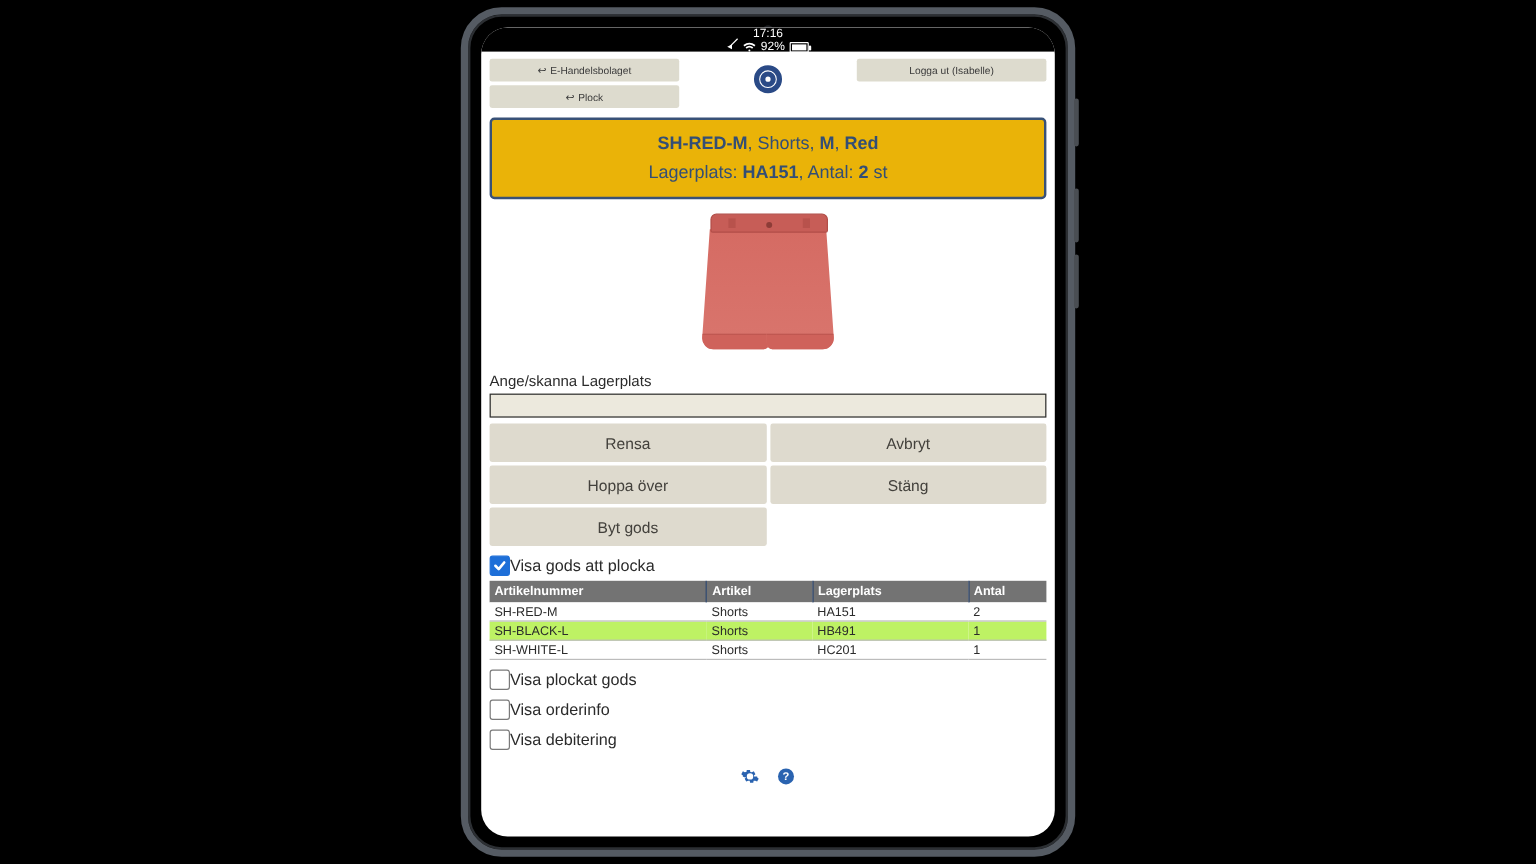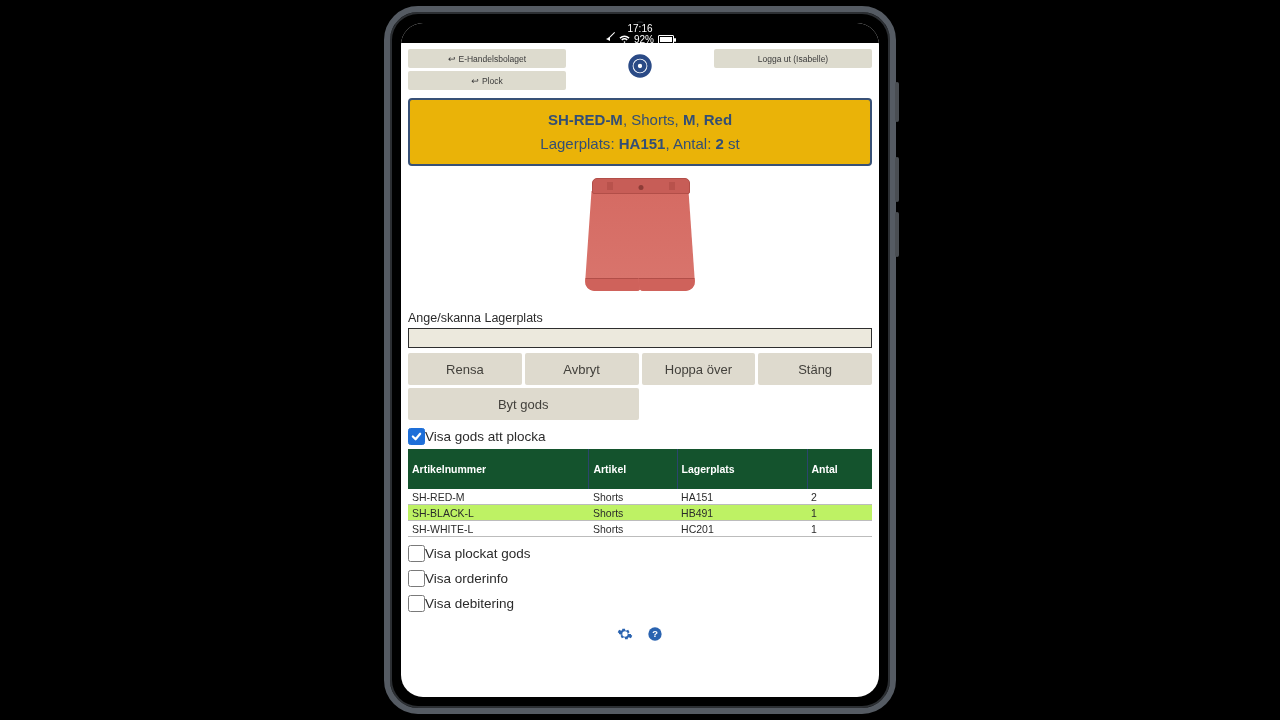--- a/index.html
+++ b/index.html
@@ -79,34 +79,34 @@
   .leg{position:absolute;top:19px;width:56px;height:100px;background:linear-gradient(#d56b63,#d9756d);}
   .leg.l{left:18px;transform:skewX(-4deg);border-radius:0 0 4px 10px;}
   .leg.r{right:18px;transform:skewX(4deg);border-radius:0 0 10px 4px;}
   .cuff{position:absolute;bottom:0;left:0;right:0;height:12px;background:#cf625b;border-top:1px solid #b24e48;}
   .cuff.l{border-radius:0 0 4px 10px;}
   .cuff.r{border-radius:0 0 10px 4px;}
 
   
   .lbl{font-size:12.5px;margin-top:2px;}
   .field{width:100%;height:20px;margin-top:3px;background:#ece9dd;border:1px solid #2e2e2e;box-sizing:border-box;}
-  .btn-grid{display:grid;grid-template-columns:1fr 1fr 1fr 1fr;gap:3px;margin-top:5px;}
+  .btn-grid{display:grid;grid-template-columns:1fr 1fr;gap:3px;margin-top:5px;}
   .abtn{height:32px;background:#dedace;border-radius:2px;display:flex;align-items:center;justify-content:center;font-size:13px;color:#43413c;cursor:pointer;}
   .single-row{display:grid;grid-template-columns:1fr 1fr;gap:3px;margin-top:3px;}
 
   
   .chk-row{display:flex;align-items:center;margin-top:8px;font-size:13.5px;}
   .chk{width:15px;height:15px;border:1.5px solid #7a7a7a;border-radius:2.5px;display:flex;align-items:center;justify-content:center;flex:none;}
   .chk.checked{background:#1e6fd8;border-color:#1e6fd8;}
   .chk.checked svg{width:11px;height:11px;}
   .chk.checked svg path{stroke:#fff;stroke-width:2.4;fill:none;stroke-linecap:round;stroke-linejoin:round;}
 
   
   table.items{width:100%;border-collapse:collapse;margin-top:4px;font-size:10.5px;}
-  table.items th{background:#14532d;color:#fff;text-align:left;font-weight:bold;padding:14px 4px;border-right:1px solid #2b456d;}
+  table.items th{background:#737373;color:#fff;text-align:left;font-weight:bold;padding:3px 4px;border-right:1px solid #2b456d;}
   table.items td{padding:1.5px 4px;border-bottom:1px solid #bcbcbc;background:#fff;}
   table.items tr.alt td{background:#bef264;}
   table.items td.last,table.items th.last{border-right:none;}
 
   
   .footer-icons{display:flex;justify-content:center;gap:14px;margin-top:14px;}
   .ficon{width:16px;height:16px;}
 </style>
 </head>
 <body>

